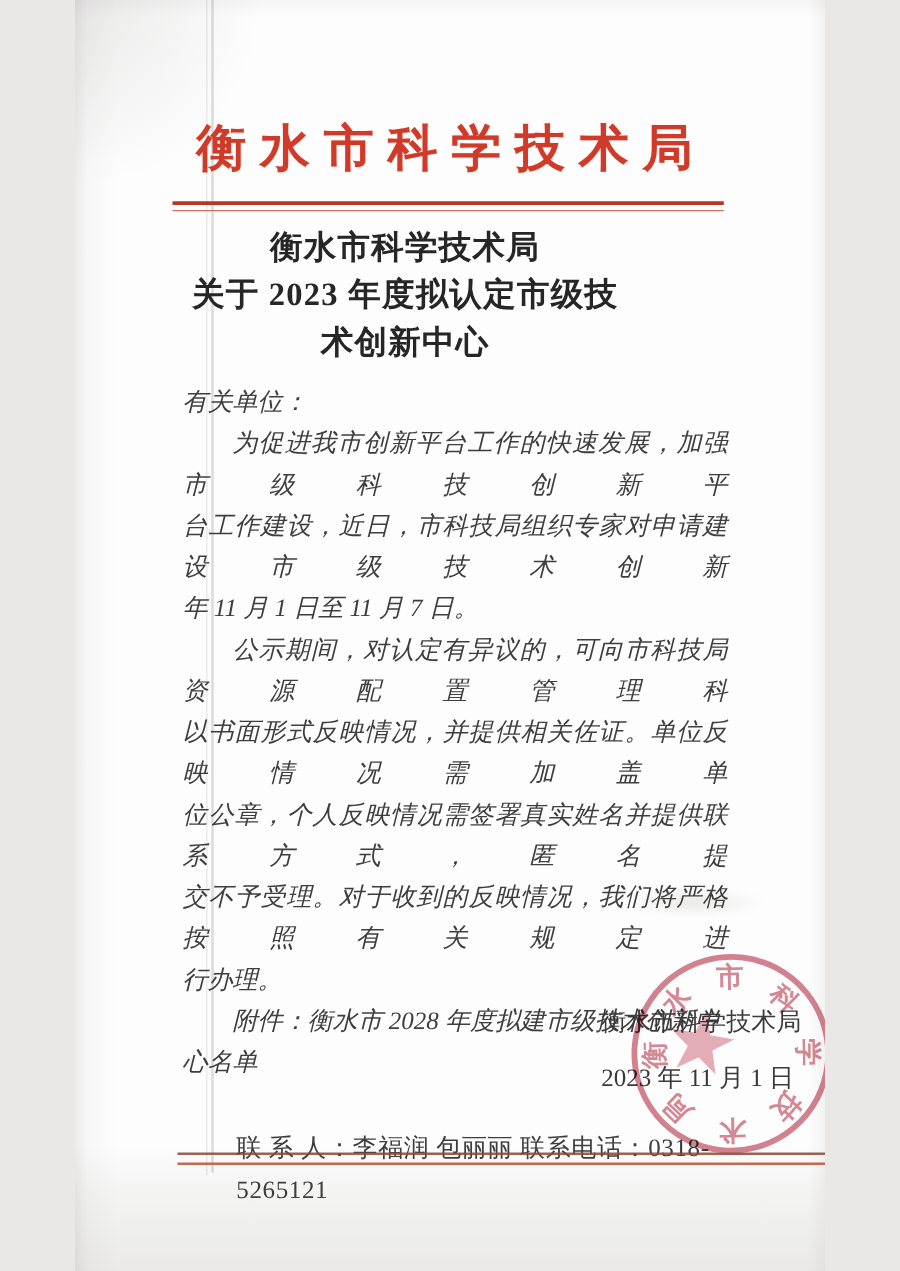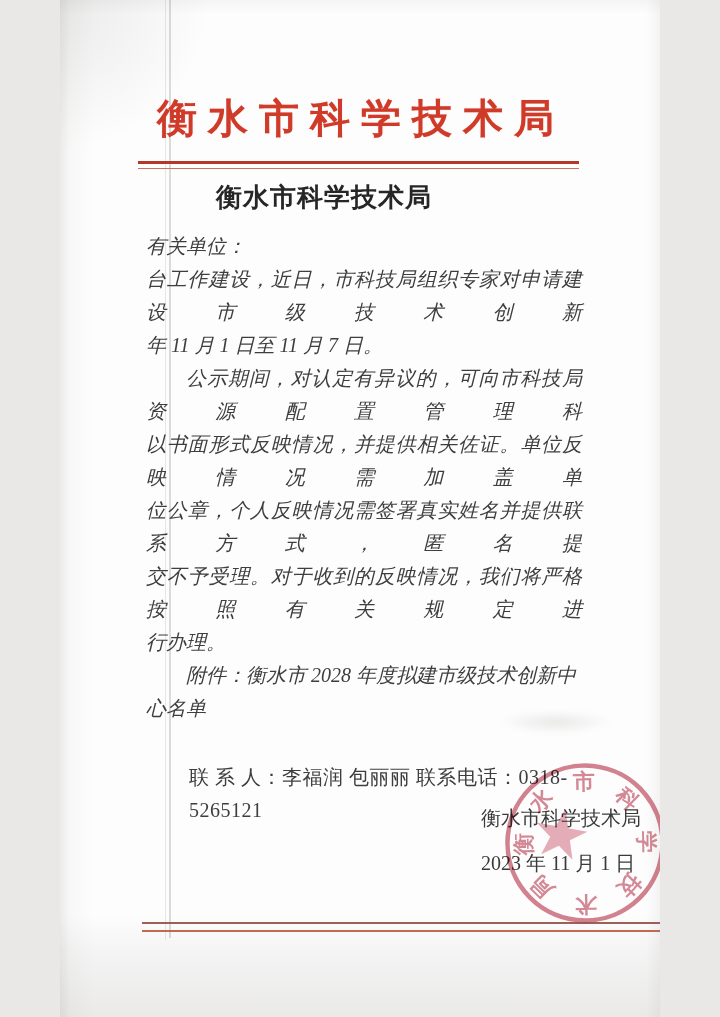--- a/index.html
+++ b/index.html
@@ -133,25 +133,27 @@
   <div class="smudge"></div>
 
   <div class="content">
 
     <div class="letterhead">衡水市科学技术局</div>
 
     <div class="red-rule"></div>
 
     <div class="doc-title">
       <div>衡水市科学技术局</div>
+      <div>关于 2023 年度拟认定市级技术创新中心</div>
     </div>
 
     <div class="body-text">
       <div class="line">有关单位：</div>
 
+      <div class="line fill indent">为促进我市创新平台工作的快速发展，加强市级科技创新平</div>
       <div class="line fill">台工作建设，近日，市科技局组织专家对申请建设市级技术创新</div>
       <div class="line">年 11 月 1 日至 11 月 7 日。</div>
 
       <div class="line fill indent">公示期间，对认定有异议的，可向市科技局资源配置管理科</div>
       <div class="line fill">以书面形式反映情况，并提供相关佐证。单位反映情况需加盖单</div>
       <div class="line fill">位公章，个人反映情况需签署真实姓名并提供联系方式，匿名提</div>
       <div class="line fill">交不予受理。对于收到的反映情况，我们将严格按照有关规定进</div>
       <div class="line">行办理。</div>
 
       <div class="line indent">附件：衡水市 2028 年度拟建市级技术创新中心名单</div>

